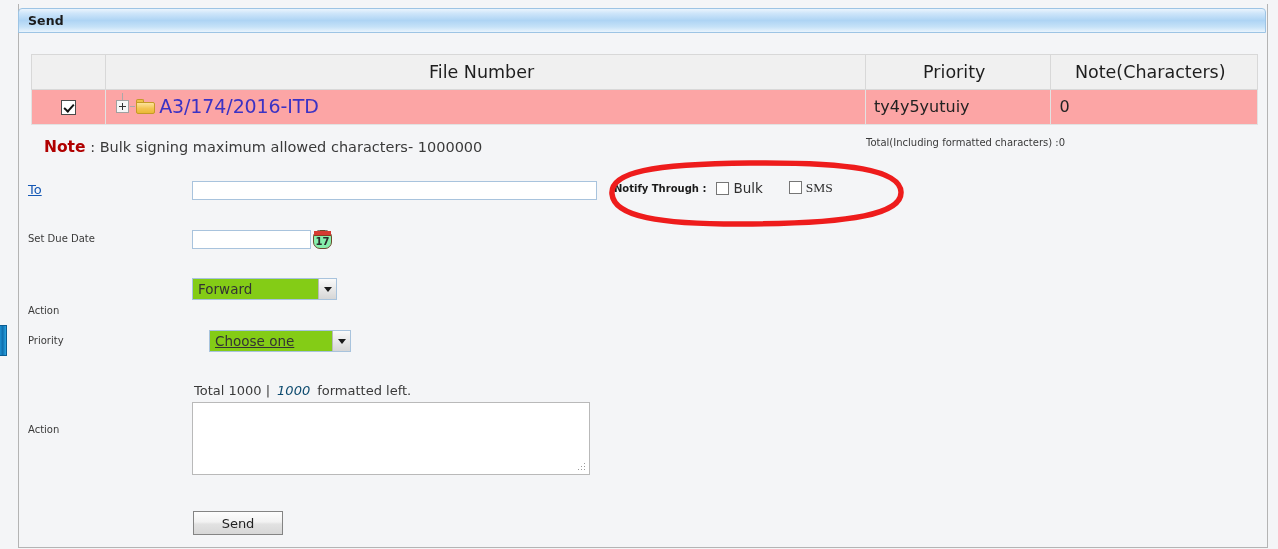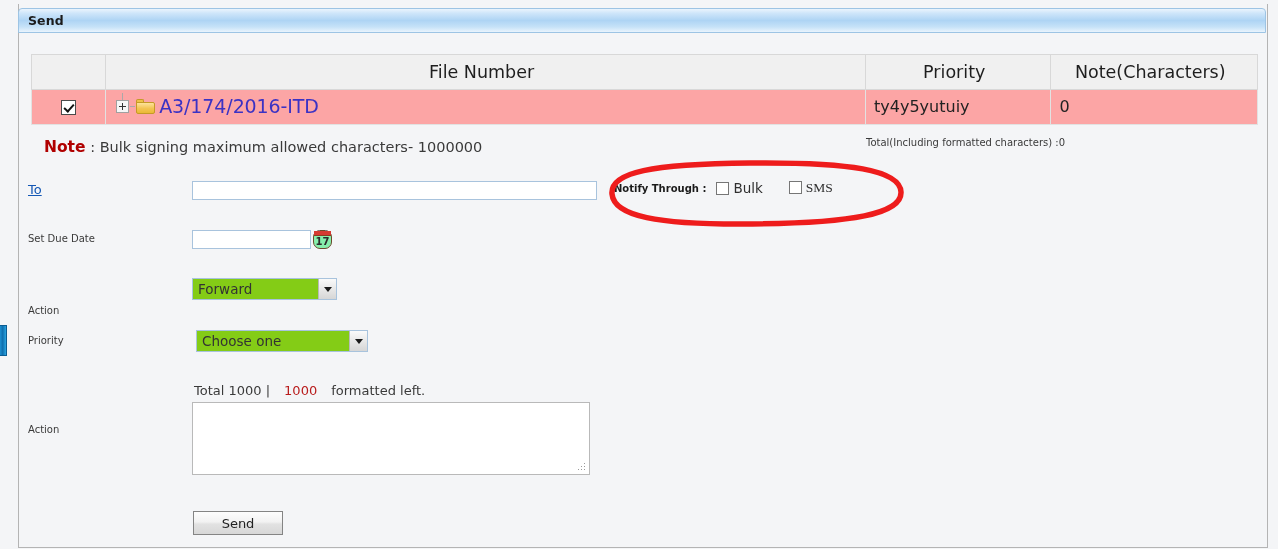--- a/index.html
+++ b/index.html
@@ -342,34 +342,35 @@
     box-sizing: border-box;
   }
   .fake-select .sel-arrow span {
     display: block;
     width: 0; height: 0;
     border-left: 4px solid transparent;
     border-right: 4px solid transparent;
     border-top: 5px solid #1b1b1b;
   }
   #action-select   { left: 192px; top: 278px; width: 145px; }
-  #priority-select { left: 196px; top: 330px; width: 172px; }
+  #priority-select { left: 209px; top: 330px; width: 142px; text-decoration: underline; }
 
   
   #charcount-line {
     position: absolute;
     left: 194px;
     top: 383px;
     font-size: 13px;
     color: #3a3a3a;
     white-space: nowrap;
   }
   #charcount-left {
-    color: #b91c1c;
-    padding: 0 14px;
+    color: #0c4a6e;
+    padding: 0 7px;
+    font-style: italic;
   }
   #label-remarks { left: 28px; top: 424px; }
   #remarks-textarea {
     position: absolute;
     left: 192px;
     top: 402px;
     width: 398px;
     height: 73px;
     border: 1px solid #b9b9b9;
     background: #ffffff;

